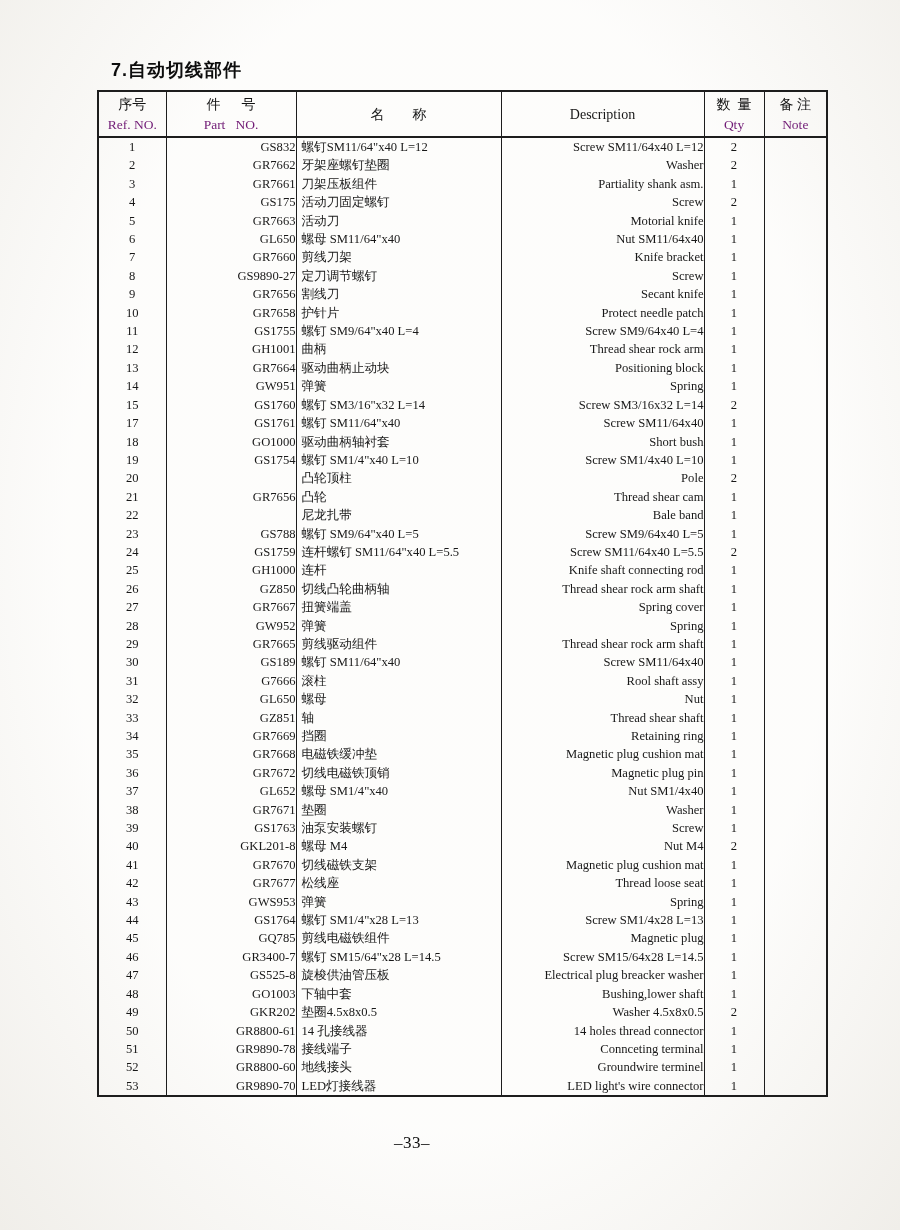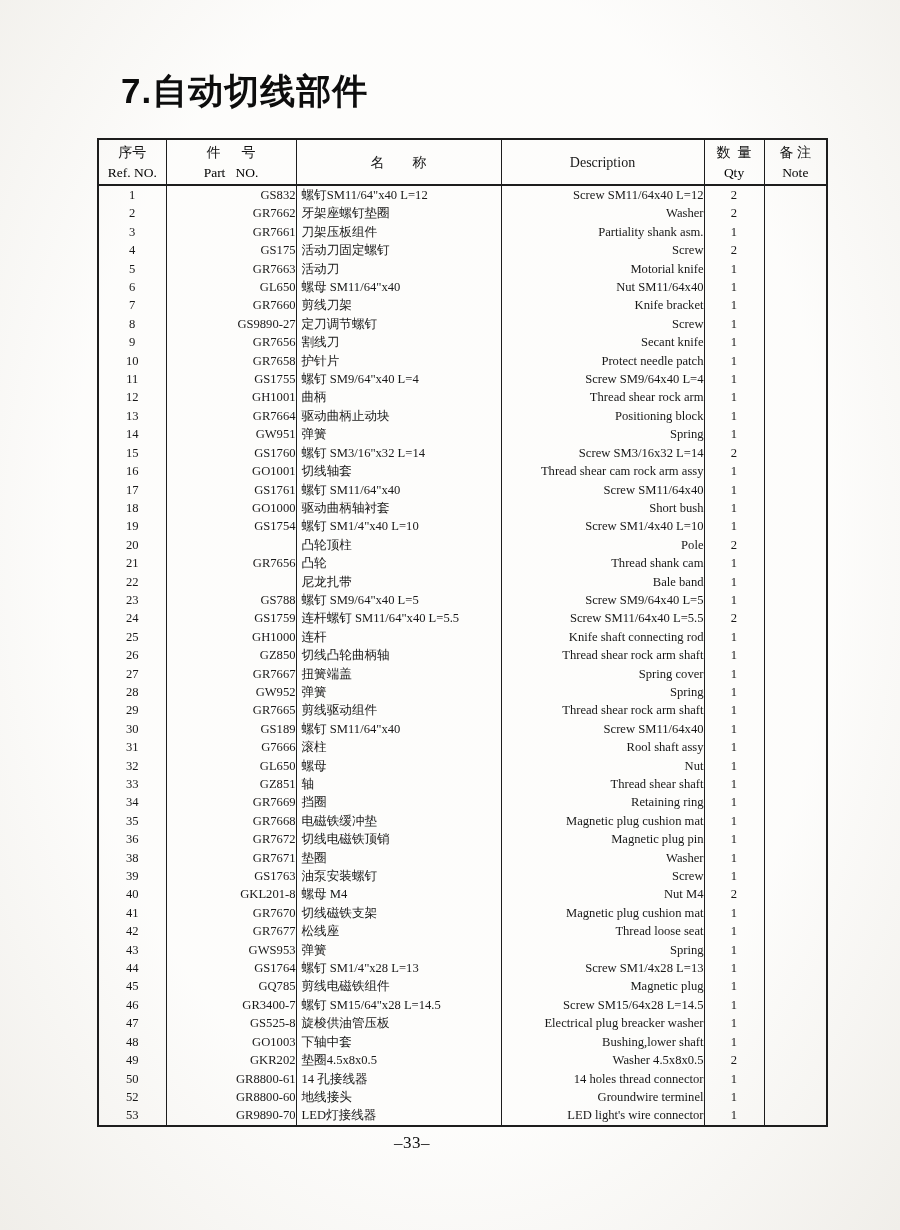--- a/index.html
+++ b/index.html
@@ -14,33 +14,32 @@
   .scan-tint{
     position:absolute;inset:0;
     background:radial-gradient(ellipse at 50% 45%, rgba(255,255,255,0.6) 60%, rgba(210,205,195,0.25) 100%);
     pointer-events:none;
   }
   .doc-title{
     position:absolute;
     left:103px;top:50px;
     font-family:"Liberation Sans","DejaVu Sans",sans-serif;
     font-weight:bold;
-    font-size:35px;
+    font-size:18px;
     letter-spacing:1px;
     color:#0d0d0d;
-    margin:18px;
+    margin:8px;
   }
   .parts-table{
     position:absolute;
     left:97px;top:90px;
     width:729px;
     border-collapse:collapse;
     table-layout:fixed;
     background:transparent;
-    margin-top:48px;
   }
   .parts-table col.w0{width:68px;}
   .parts-table col.w1{width:130px;}
   .parts-table col.w2{width:205px;}
   .parts-table col.w3{width:203px;}
   .parts-table col.w4{width:60px;}
   .parts-table col.w5{width:63px;}
   .parts-table{border:2px solid #1d1d1d;}
   .parts-table th,.parts-table td{
     border-left:1px solid #1d1d1d;
@@ -61,21 +60,21 @@
     font-size:14px;
     line-height:21px;
     white-space:pre;
     color:#111;
   }
   .hdr-en{
     display:block;
     font-size:13.5px;
     line-height:19px;
     white-space:pre;
-    color:#000000;
+    color:#701a75;
   }
   .hdr-single{
     font-size:14px;
     white-space:pre;
   }
   .parts-table tbody td{
     height:18.4px;
     font-size:12.6px;
     line-height:18.4px;
     vertical-align:middle;
@@ -253,28 +252,20 @@
       </tr>
       <tr>
         <td class="c0">15</td>
         <td class="c1">GS1760</td>
         <td class="c2">螺钉 SM3/16"x32 L=14</td>
         <td class="c3">Screw SM3/16x32 L=14</td>
         <td class="c4">2</td>
         <td class="c5"></td>
       </tr>
       <tr>
-        <td class="c0">16</td>
-        <td class="c1">GO1001</td>
-        <td class="c2">切线轴套</td>
-        <td class="c3">Thread shear cam rock arm assy</td>
-        <td class="c4">1</td>
-        <td class="c5"></td>
-      </tr>
-      <tr>
         <td class="c0">17</td>
         <td class="c1">GS1761</td>
         <td class="c2">螺钉 SM11/64"x40</td>
         <td class="c3">Screw SM11/64x40</td>
         <td class="c4">1</td>
         <td class="c5"></td>
       </tr>
       <tr>
         <td class="c0">18</td>
         <td class="c1">GO1000</td>
@@ -296,21 +287,21 @@
         <td class="c1"></td>
         <td class="c2">凸轮顶柱</td>
         <td class="c3">Pole</td>
         <td class="c4">2</td>
         <td class="c5"></td>
       </tr>
       <tr>
         <td class="c0">21</td>
         <td class="c1">GR7656</td>
         <td class="c2">凸轮</td>
-        <td class="c3">Thread shank cam</td>
+        <td class="c3">Thread shear cam</td>
         <td class="c4">1</td>
         <td class="c5"></td>
       </tr>
       <tr>
         <td class="c0">22</td>
         <td class="c1"></td>
         <td class="c2">尼龙扎带</td>
         <td class="c3">Bale band</td>
         <td class="c4">1</td>
         <td class="c5"></td>
@@ -421,20 +412,28 @@
       </tr>
       <tr>
         <td class="c0">36</td>
         <td class="c1">GR7672</td>
         <td class="c2">切线电磁铁顶销</td>
         <td class="c3">Magnetic plug pin</td>
         <td class="c4">1</td>
         <td class="c5"></td>
       </tr>
       <tr>
+        <td class="c0">37</td>
+        <td class="c1">GL652</td>
+        <td class="c2">螺母 SM1/4"x40</td>
+        <td class="c3">Nut SM1/4x40</td>
+        <td class="c4">1</td>
+        <td class="c5"></td>
+      </tr>
+      <tr>
         <td class="c0">38</td>
         <td class="c1">GR7671</td>
         <td class="c2">垫圈</td>
         <td class="c3">Washer</td>
         <td class="c4">1</td>
         <td class="c5"></td>
       </tr>
       <tr>
         <td class="c0">39</td>
         <td class="c1">GS1763</td>
@@ -521,20 +520,28 @@
         <td class="c2">垫圈4.5x8x0.5</td>
         <td class="c3">Washer 4.5x8x0.5</td>
         <td class="c4">2</td>
         <td class="c5"></td>
       </tr>
       <tr>
         <td class="c0">50</td>
         <td class="c1">GR8800-61</td>
         <td class="c2">14 孔接线器</td>
         <td class="c3">14 holes thread connector</td>
+        <td class="c4">1</td>
+        <td class="c5"></td>
+      </tr>
+      <tr>
+        <td class="c0">51</td>
+        <td class="c1">GR9890-78</td>
+        <td class="c2">接线端子</td>
+        <td class="c3">Connceting terminal</td>
         <td class="c4">1</td>
         <td class="c5"></td>
       </tr>
       <tr>
         <td class="c0">52</td>
         <td class="c1">GR8800-60</td>
         <td class="c2">地线接头</td>
         <td class="c3">Groundwire terminel</td>
         <td class="c4">1</td>
         <td class="c5"></td>

